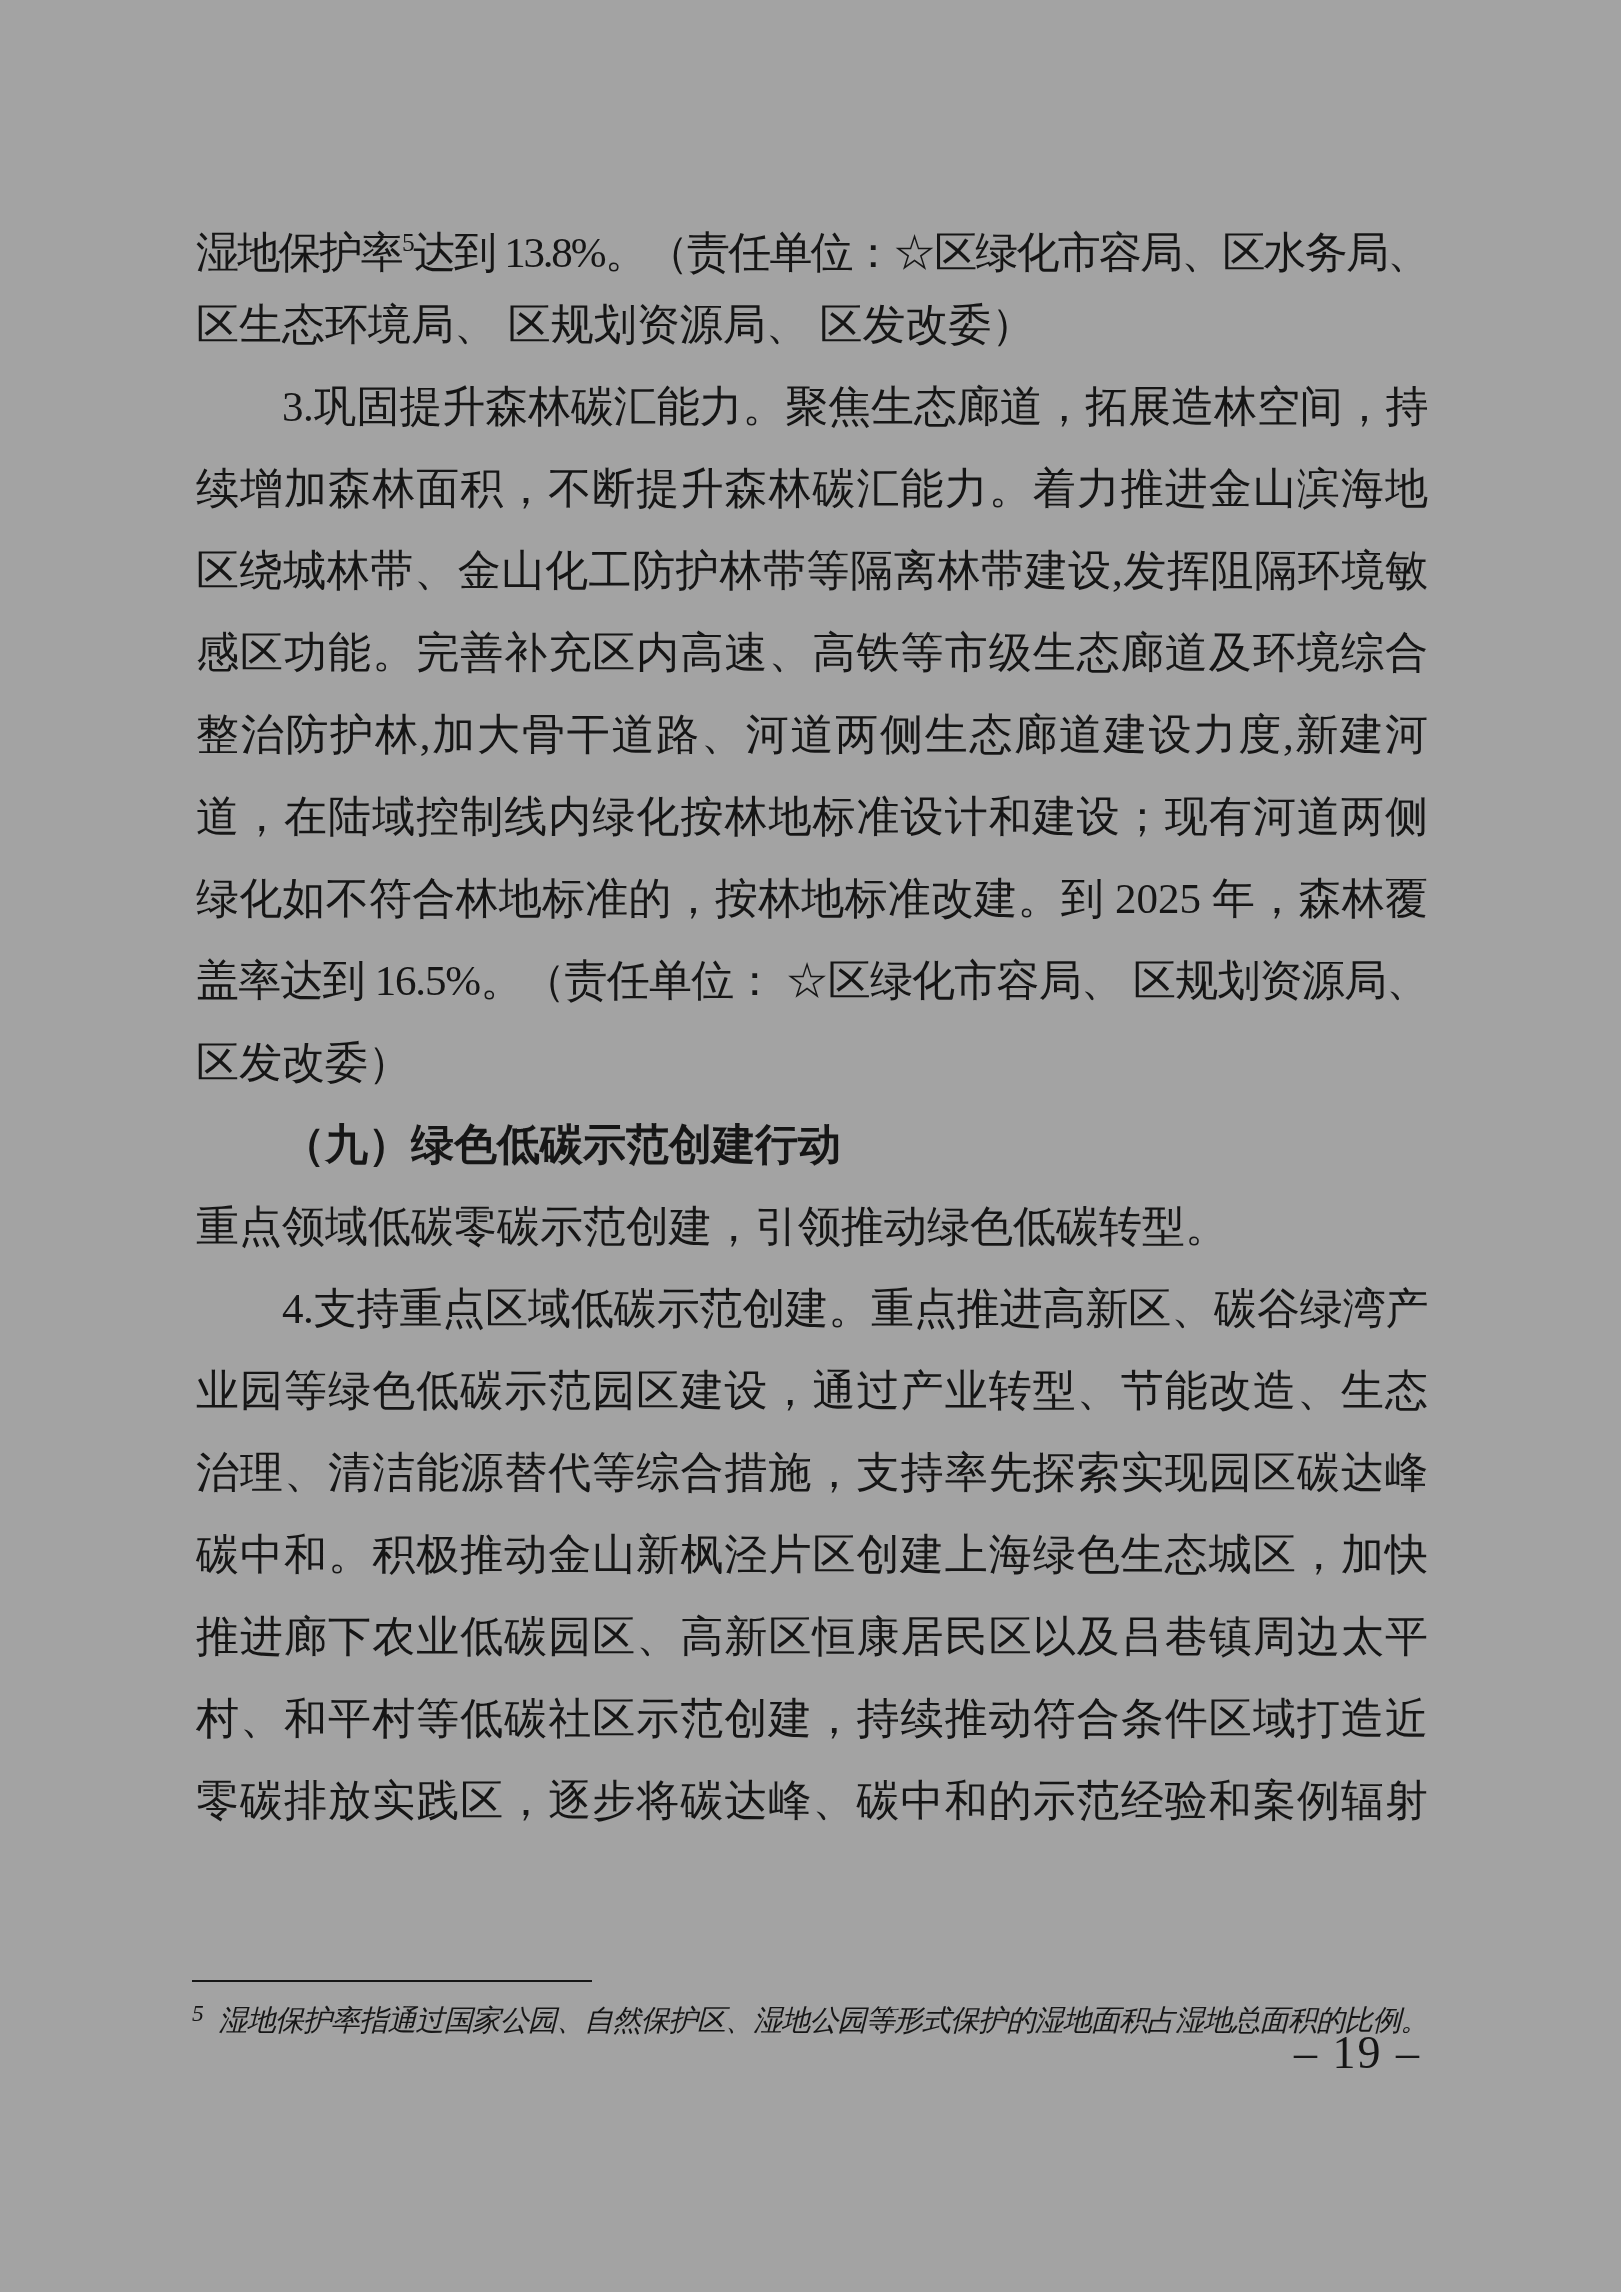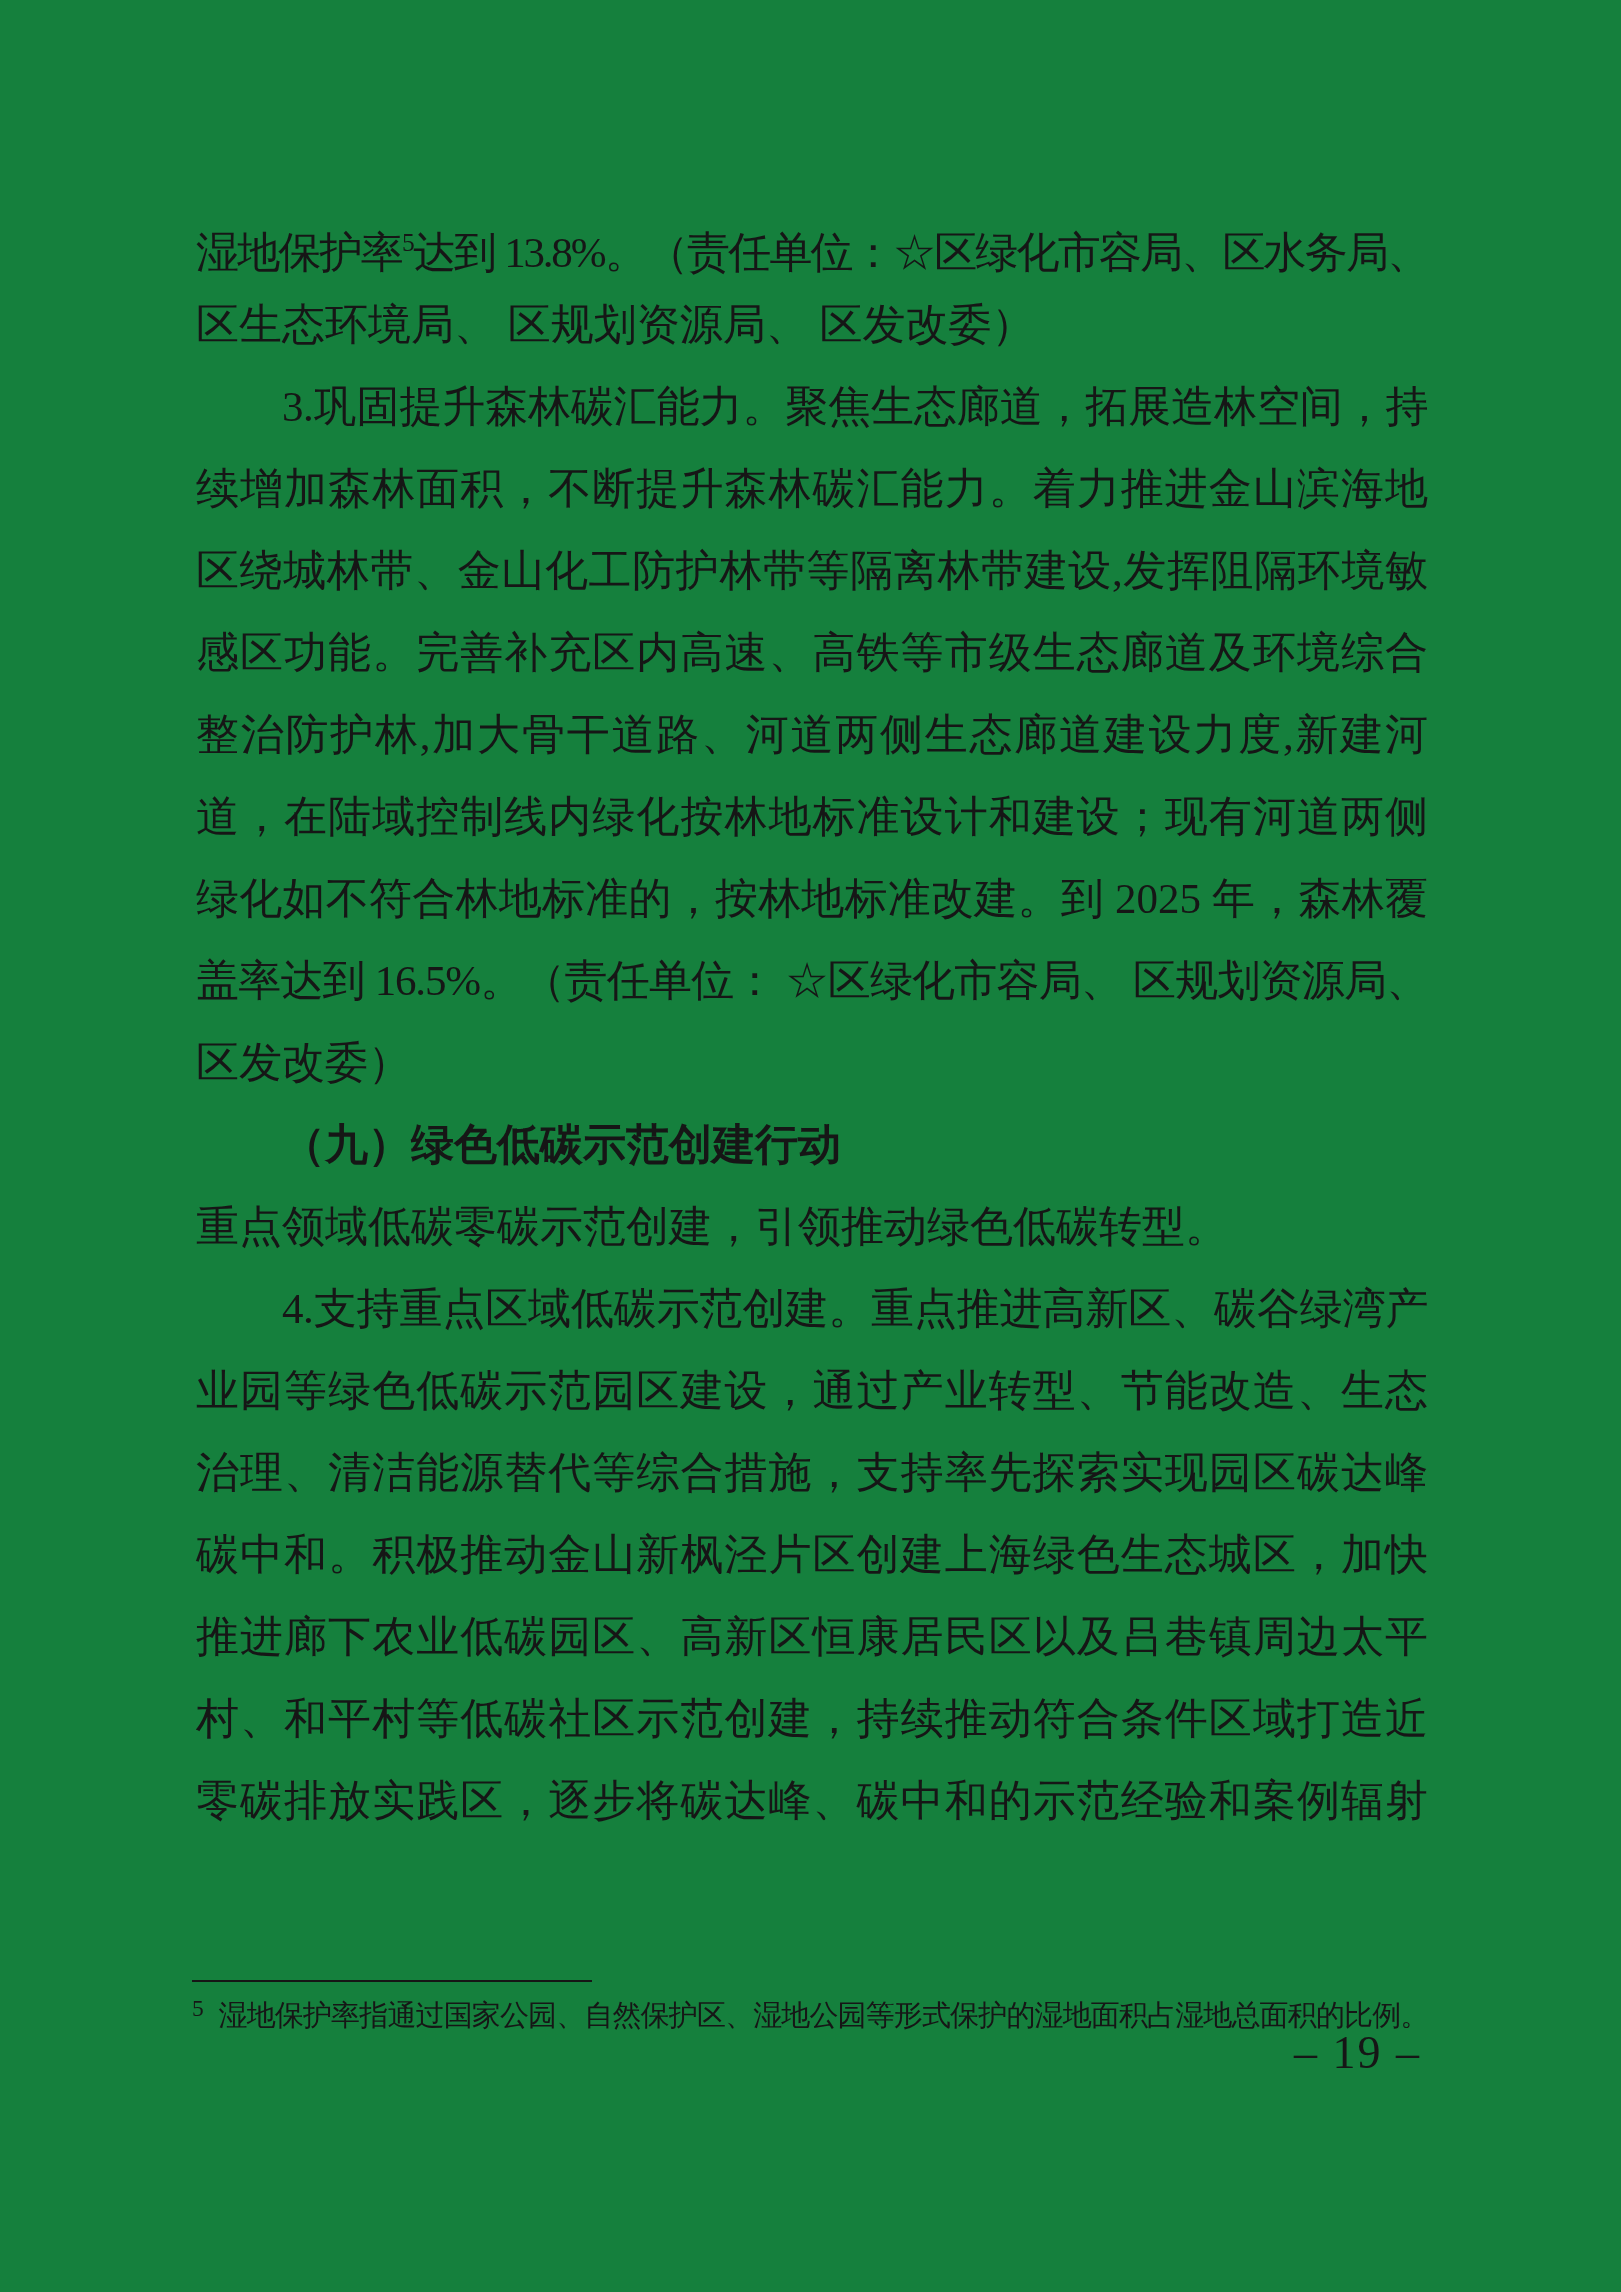--- a/index.html
+++ b/index.html
@@ -1,20 +1,20 @@
 <!DOCTYPE html>
 <html><head>
 <meta charset="utf-8">
 <style>
   html, body { margin: 0; padding: 0; background: #888; }
   .page {
     position: relative;
     width: 1621px;
     height: 2293px;
-    background: #15803d;
+    background: #a3a3a3;
     color: #161616;
     font-family: "Liberation Serif", serif;
     overflow: hidden;
   }
   .main-text {
     position: absolute;
     left: 196px;
     top: 202px;
     width: 1232px;
   }
@@ -40,24 +40,25 @@
     width: 400px;
     height: 0;
     border-top: 2.9px solid #161616;
   }
   .footnote {
     position: absolute;
     left: 192px;
     top: 1992px;
     width: 1236px;
     font-size: 29px;
-    line-height: 33px;
+    line-height: 42px;
     white-space: nowrap;
     text-align: justify;
     text-align-last: justify;
+    font-style: italic;
   }
   .fn-marker {
     font-size: 23.5px;
     vertical-align: 8.8px;
     margin-right: 15.7px;
   }
   .page-number {
     position: absolute;
     left: 1294px;
     top: 2031px;

